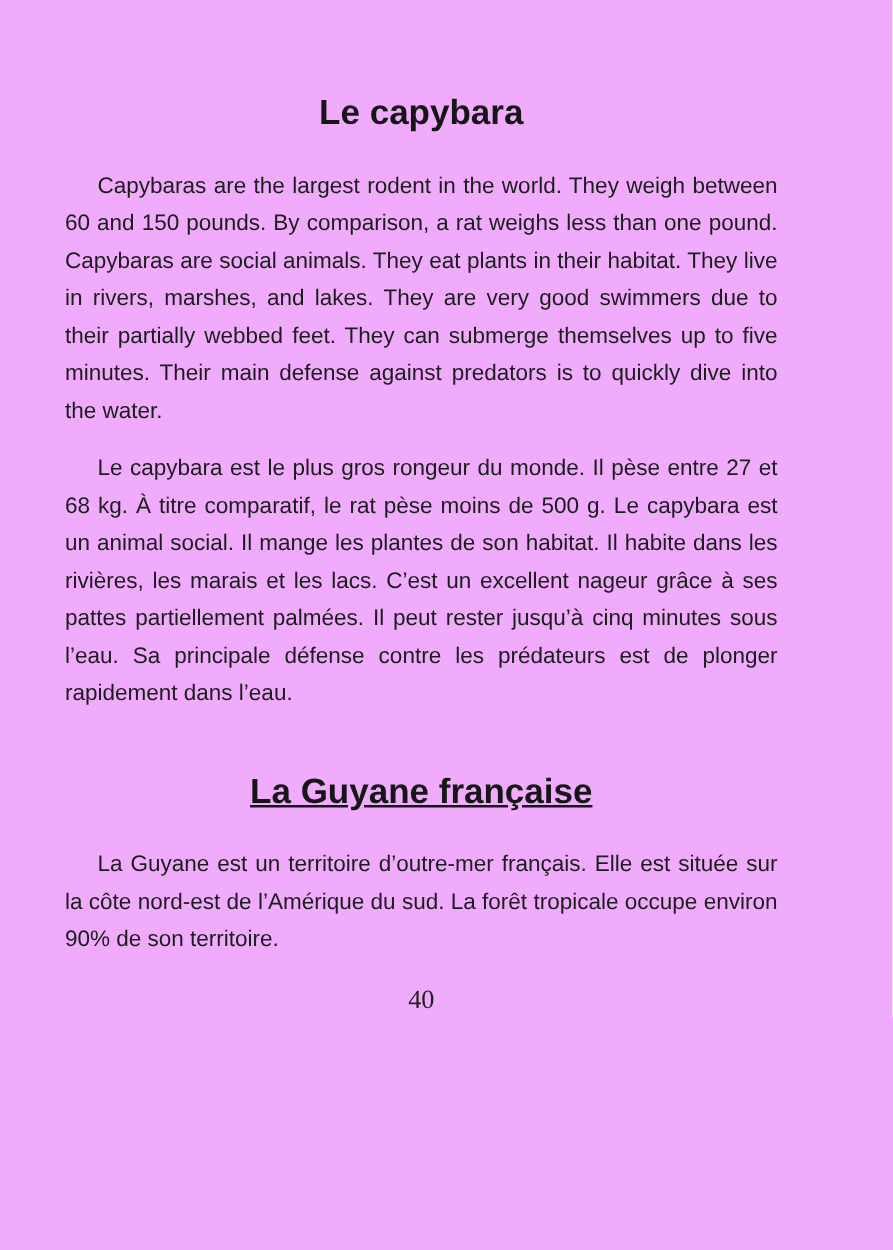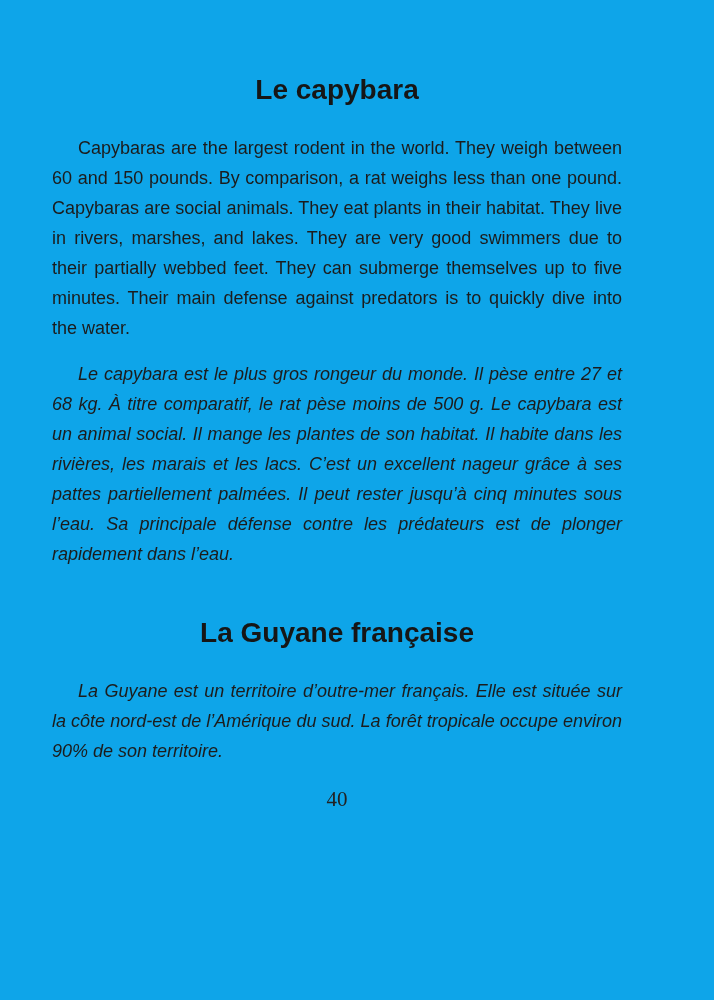--- a/index.html
+++ b/index.html
@@ -5,48 +5,48 @@
   html, body {
     margin: 0;
     padding: 0;
     background: #ffffff;
   }
   .page {
     position: relative;
     width: 714px;
     height: 1000px;
     box-sizing: border-box;
-    background: #0ea5e9;
+    background: #f0abfc;
     color: #1c1c1c;
     padding: 73px 92px 0 52px;
     font-family: "Liberation Sans", sans-serif;
     overflow: hidden;
   }
   .section-title {
     margin: 0 0 26px 0;
     font-size: 28px;
     line-height: 34px;
     font-weight: bold;
     text-align: center;
     letter-spacing: 0;
     color: #161616;
   }
   .section-title.second {
     margin-top: 47px;
+    text-decoration: underline;
   }
   .para {
     margin: 0 0 16px 0;
     font-size: 18px;
     line-height: 30px;
     text-align: justify;
     text-indent: 26px;
     color: #1c1c1c;
   }
   .para.french {
-    font-style: italic;
   }
   .folio {
     display: block;
     margin-top: 21px;
     text-align: center;
     font-family: "Liberation Serif", serif;
     font-size: 21px;
     color: #222222;
   }
 </style>

